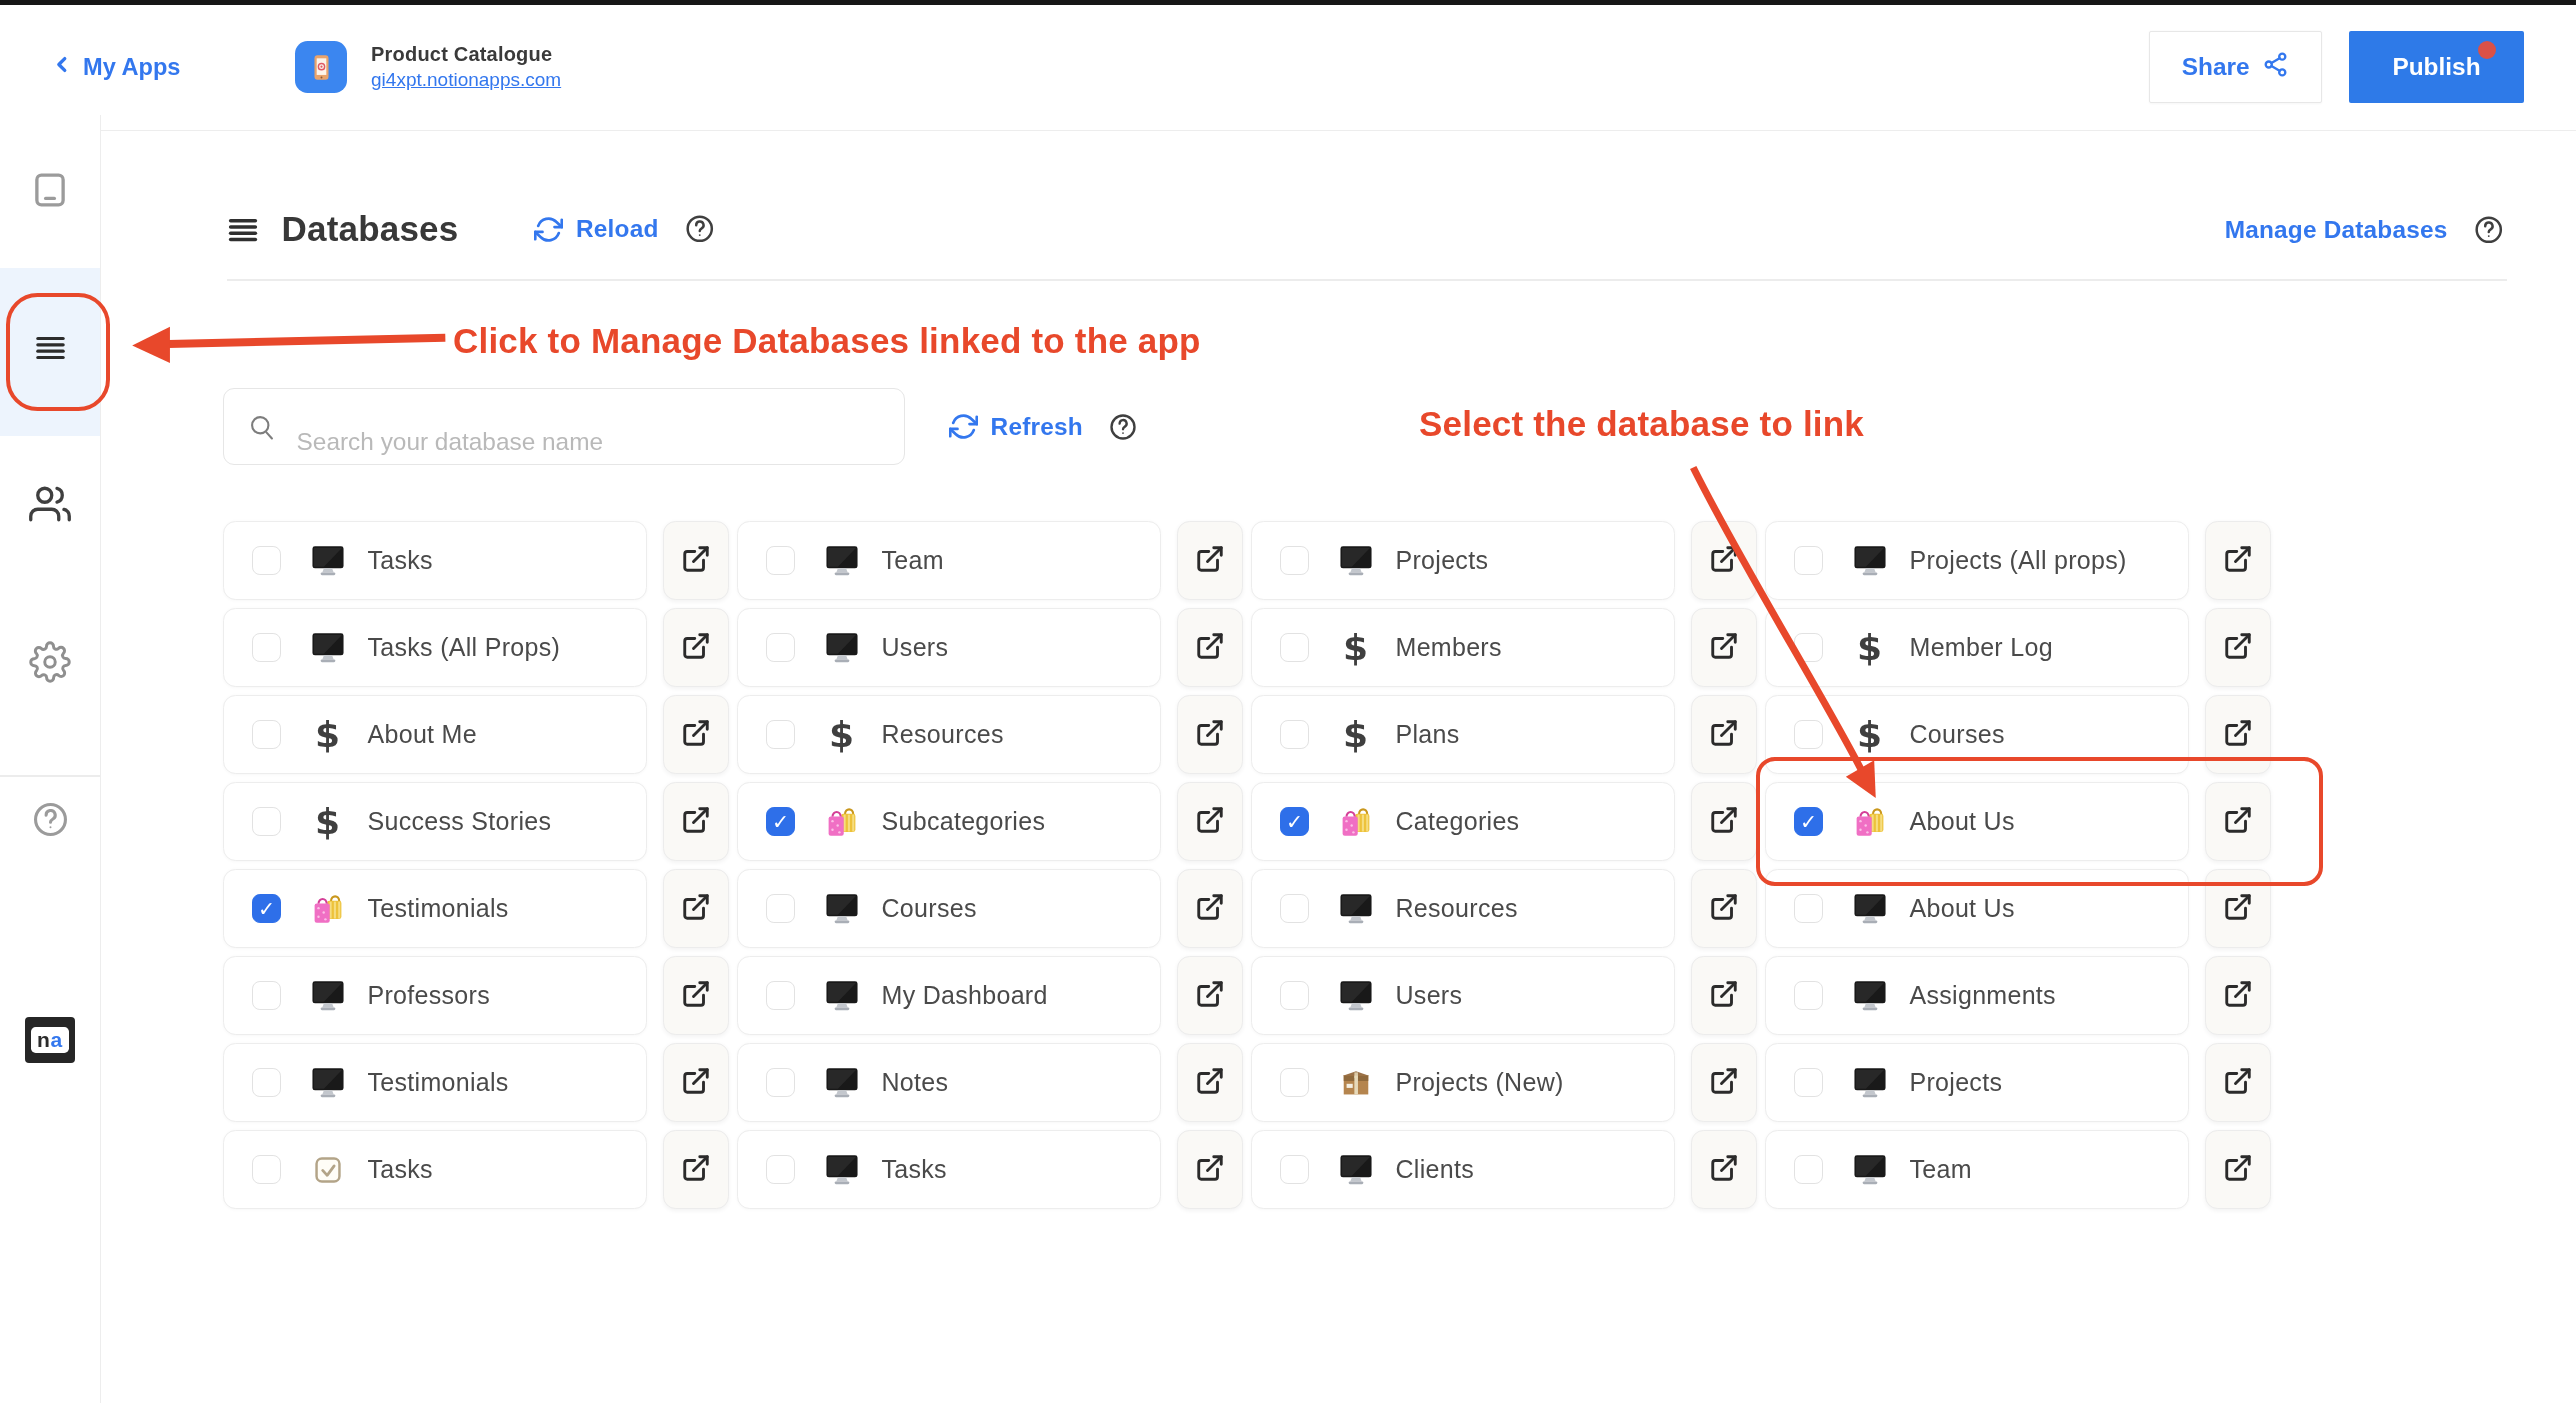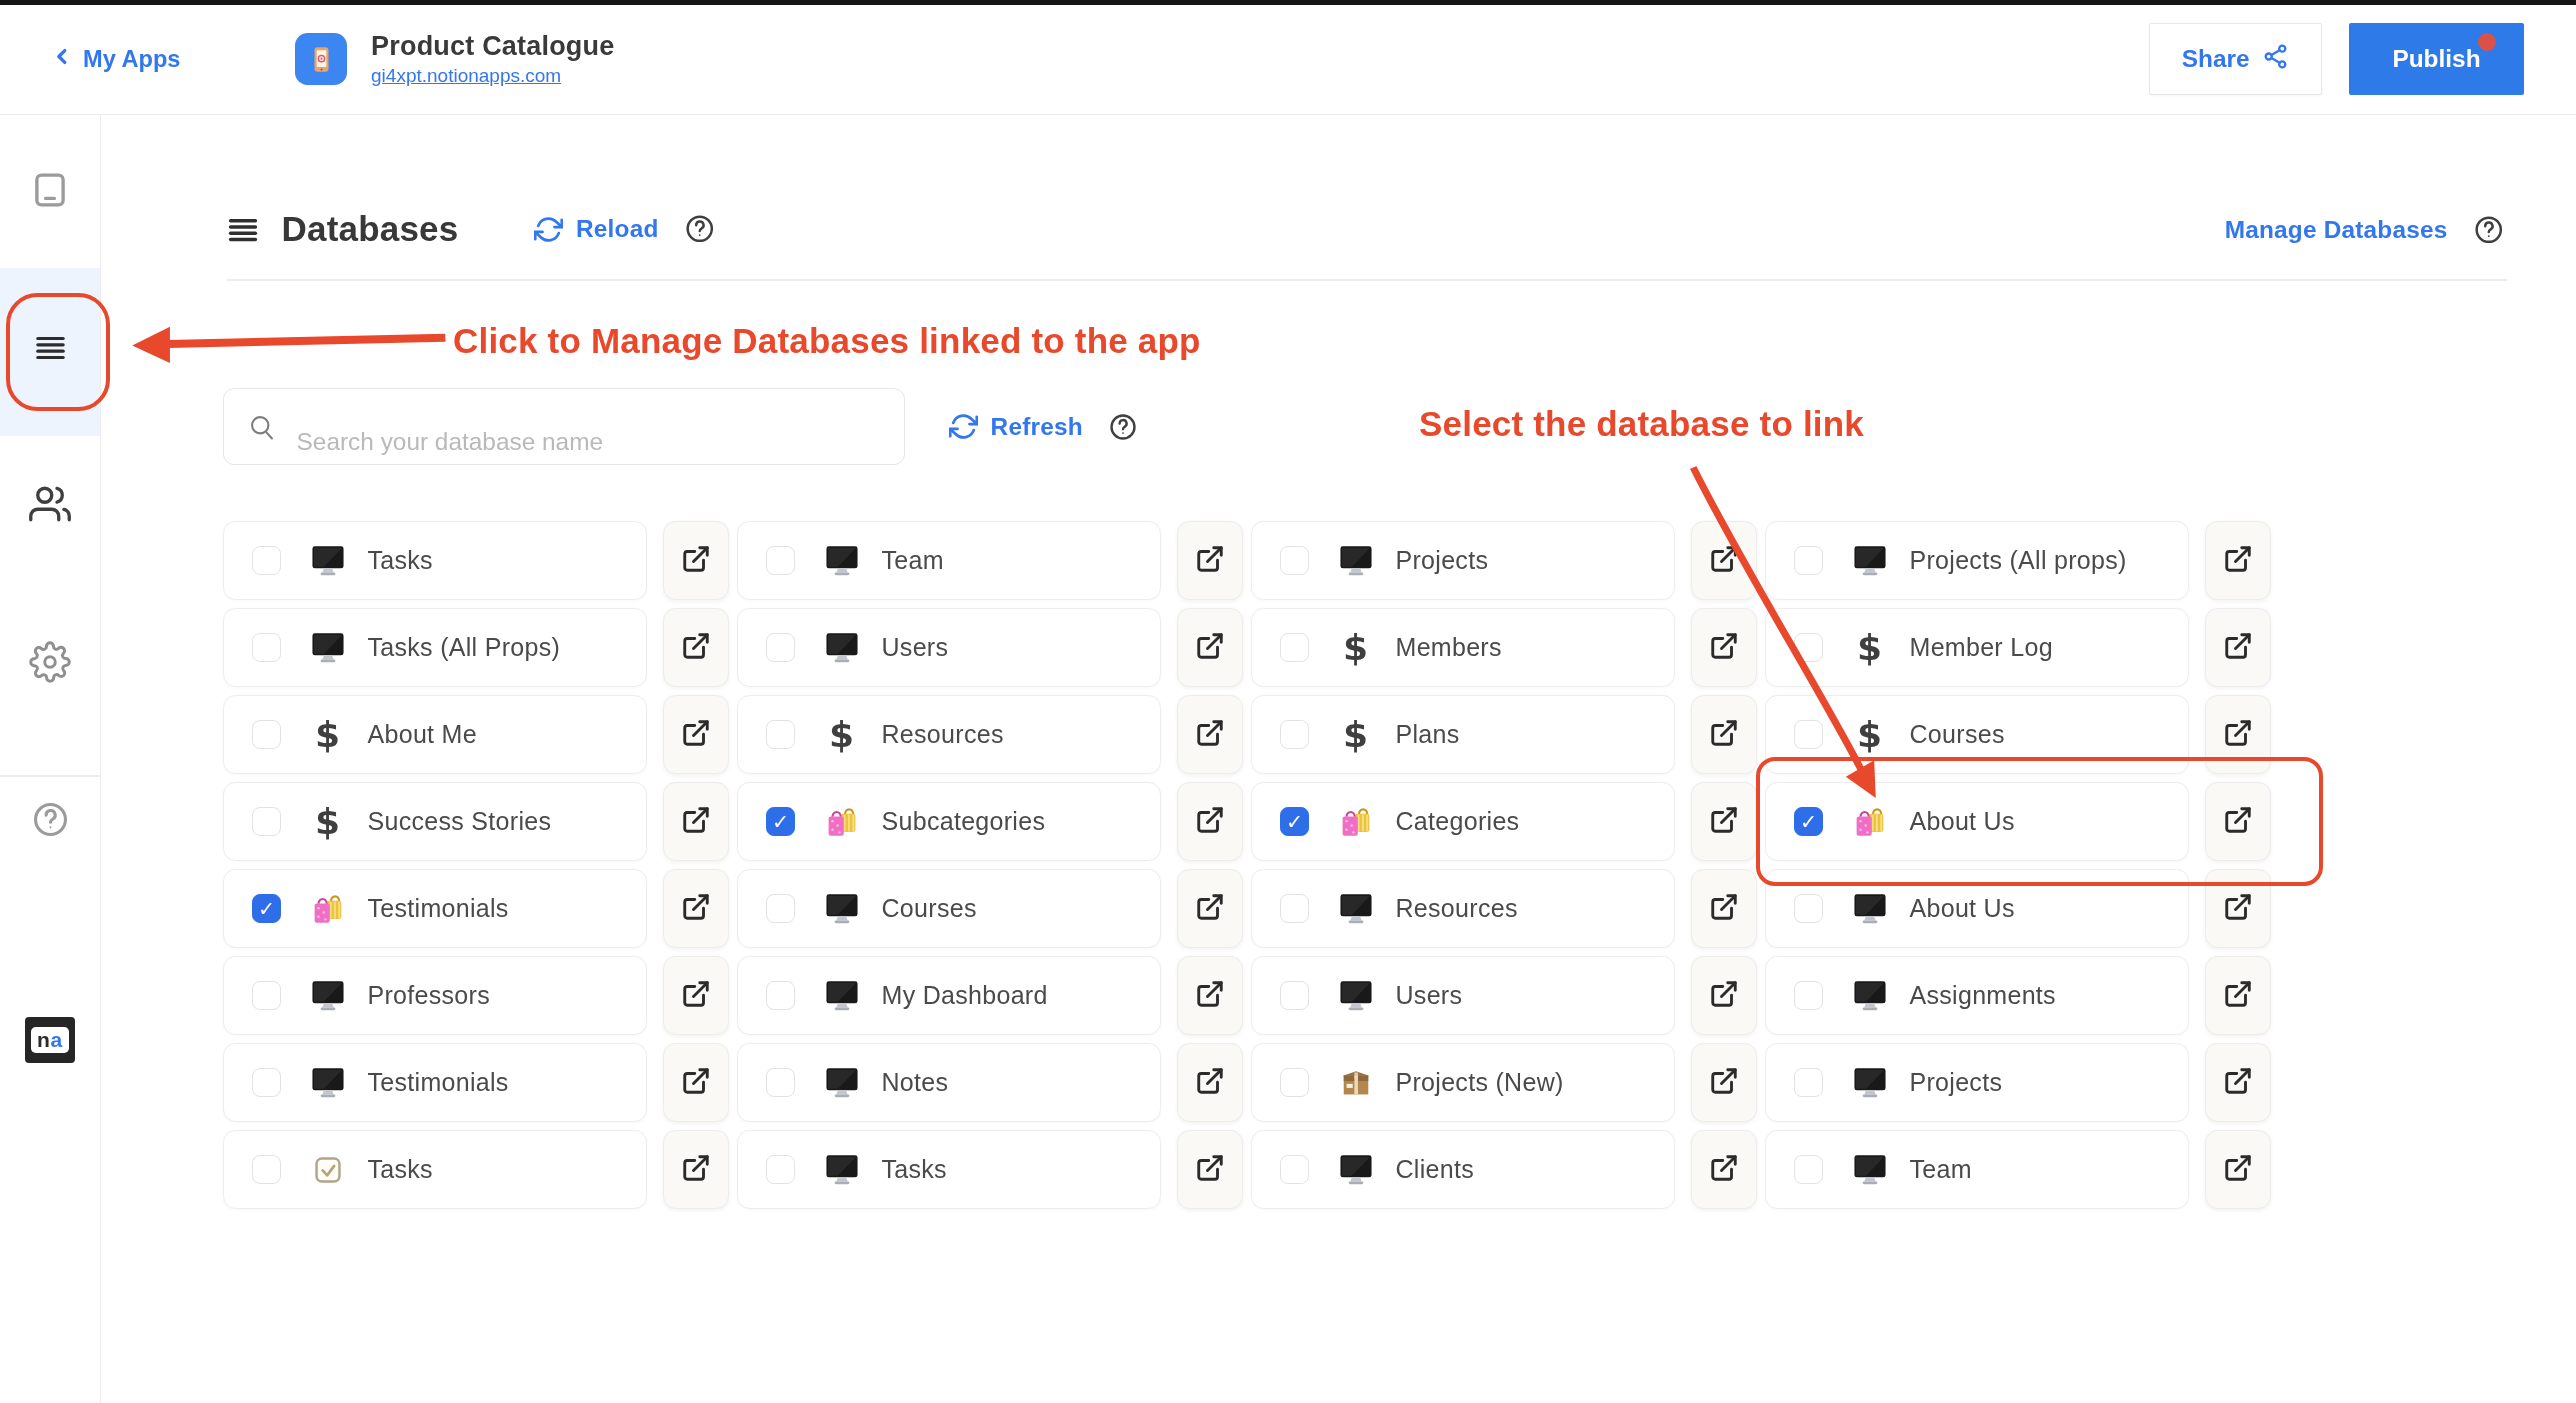--- a/index.html
+++ b/index.html
@@ -2,27 +2,27 @@
 <html style="font-size:12.6px"><head>
 <meta charset="utf-8">
 <style>
   html,body{margin:0;padding:0;background:#ffffff;}
   *{box-sizing:border-box;}
   .screen{position:relative;width:2576px;height:1404px;background:#ffffff;overflow:hidden;
           font-family:"Liberation Sans","DejaVu Sans",sans-serif;color:#3d3d3d;}
   .top-edge{position:absolute;left:0;top:0;width:2576px;height:4.7px;background:#161616;}
 
   
-  .header{position:absolute;left:0;top:4.7px;width:2576px;height:110px;display:flex;align-items:center;
+  .header{position:absolute;left:0;top:4.7px;width:2576px;height:126px;display:flex;align-items:center;
           padding:0 52px 0 50px;border-bottom:1.6px solid #ededed;background:#fff;}
   .back{display:flex;align-items:center;gap:9.4px;color:#3377ee;font-weight:700;font-size:23.6px;cursor:pointer;}
   .app-badge{width:52px;height:52px;border-radius:12.6px;background:#3b86f0;margin-left:115px;
              display:flex;align-items:center;justify-content:center;flex:0 0 auto;}
   .app-meta{margin-left:23.6px;display:flex;flex-direction:column;}
-  .app-title{font-size:27px;font-weight:700;color:#3a3a3a;letter-spacing:0.2px;}
+  .app-title{font-size:20px;font-weight:700;color:#3a3a3a;letter-spacing:0.2px;}
   .app-url{font-size:19px;color:#3377ee;text-decoration:underline;margin-top:3.1px;}
   .hdr-right{margin-left:auto;display:flex;align-items:center;gap:27px;}
   .btn{height:72px;border-radius:2px;display:flex;align-items:center;justify-content:center;
        font-size:24.4px;font-weight:700;cursor:pointer;}
   .btn-share{width:173px;background:#fff;border:1.6px solid #e7e7e7;color:#3377ee;gap:12.6px;box-shadow:0 0.8px 2.4px rgba(0,0,0,.04);}
   .btn-publish{width:175px;background:#2e7ae8;color:#ffffff;border:none;position:relative;}
   .publish-dot{position:absolute;top:9.4px;right:28px;width:18px;height:18px;border-radius:50%;background:#da5147;}
 
   
   .sidebar{position:absolute;left:0;top:115px;width:101px;height:1289px;background:#fff;border-right:1.6px solid #ededed;}

